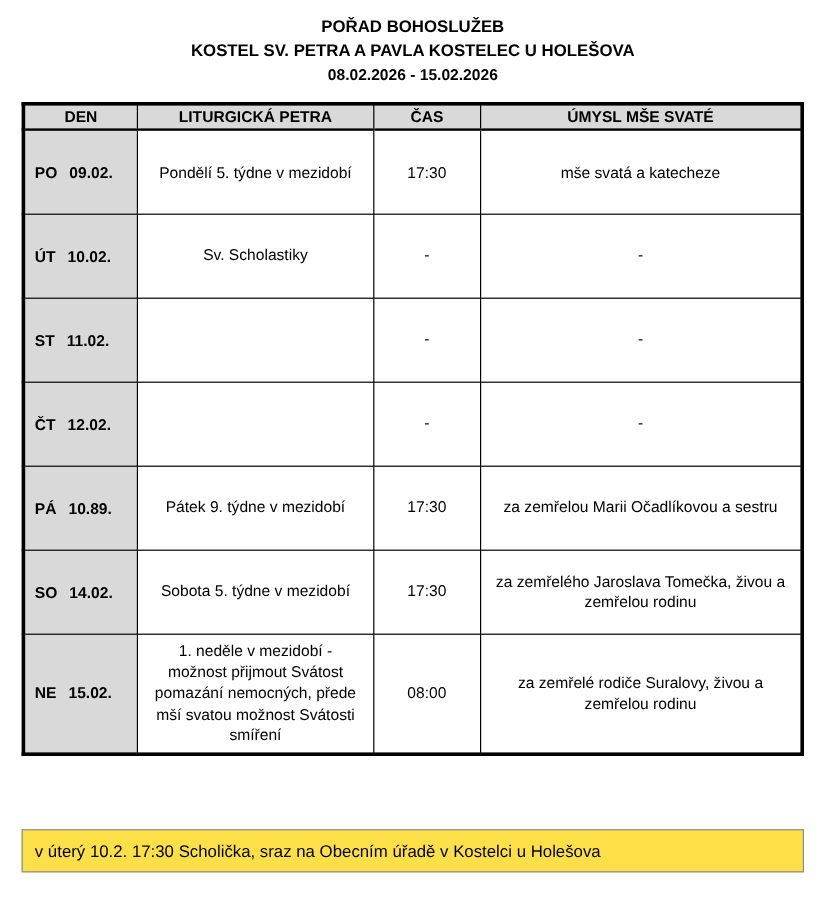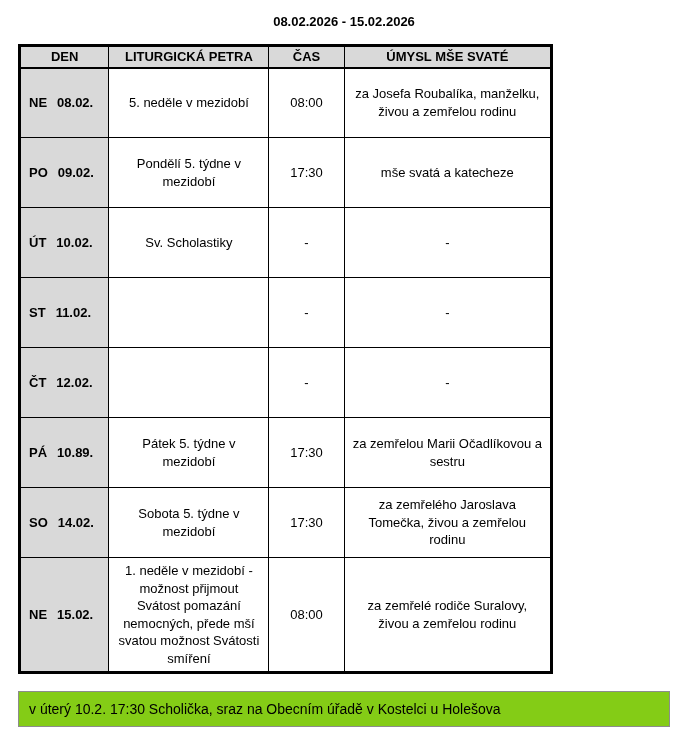--- a/index.html
+++ b/index.html
@@ -26,21 +26,21 @@
     font-weight: bold;
     line-height: 1.45;
   }
   .header .daterange {
     font-size: 13px;
     font-weight: bold;
     line-height: 1.55;
   }
   table.schedule {
     border-collapse: collapse;
-    width: 535px;
+    width: 652px;
     margin-top: 12px;
     border: 3px solid #000000;
   }
   table.schedule th, table.schedule td {
     border: 1px solid #000000;
     font-size: 13px;
     vertical-align: middle;
   }
   table.schedule th {
     background: #d9d9d9;
@@ -67,58 +67,54 @@
     padding: 4px 8px;
     line-height: 1.35;
   }
   tr.row { height: 70px; }
   tr.row-tall { height: 100px; }
   .footer-note {
     position: absolute;
     left: 18px;
     bottom: 22px;
     width: 652px;
-    background: #84cc16;
+    background: #fde047;
     border: 1px solid #8c8c8c;
     font-size: 14px;
     padding: 8px 10px;
     line-height: 1.3;
   }
 </style>
 </head>
 <body>
 
 <div class="page">
 
   <div class="header">
+    <div class="title">POŘAD BOHOSLUŽEB</div>
+    <div class="subtitle">KOSTEL SV. PETRA A PAVLA KOSTELEC U HOLEŠOVA</div>
     <div class="daterange">08.02.2026 - 15.02.2026</div>
   </div>
 
   <table class="schedule">
     <colgroup>
       <col class="c-den">
         <col class="c-cel">
         <col class="c-cas">
         <col class="c-umy">
     </colgroup>
     <thead>
       <tr>
         <th>DEN</th>
         <th>LITURGICKÁ PETRA</th>
         <th>ČAS</th>
         <th>ÚMYSL MŠE SVATÉ</th>
       </tr>
     </thead>
     <tbody>
-      <tr class="row">
-        <td class="den"><span>NE</span><span class="date">08.02.</span></td>
-        <td class="cel">5. neděle v mezidobí</td>
-        <td class="cas">08:00</td>
-        <td class="umy">za Josefa Roubalíka, manželku, živou a zemřelou rodinu</td>
-      </tr>
       <tr class="row">
         <td class="den"><span>PO</span><span class="date">09.02.</span></td>
         <td class="cel">Pondělí 5. týdne v mezidobí</td>
         <td class="cas">17:30</td>
         <td class="umy">mše svatá a katecheze</td>
       </tr>
       <tr class="row">
         <td class="den"><span>ÚT</span><span class="date">10.02.</span></td>
         <td class="cel">Sv. Scholastiky</td>
         <td class="cas">-</td>
@@ -131,21 +127,21 @@
         <td class="umy">-</td>
       </tr>
       <tr class="row">
         <td class="den"><span>ČT</span><span class="date">12.02.</span></td>
         <td class="cel"></td>
         <td class="cas">-</td>
         <td class="umy">-</td>
       </tr>
       <tr class="row">
         <td class="den"><span>PÁ</span><span class="date">10.89.</span></td>
-        <td class="cel">Pátek 5. týdne v mezidobí</td>
+        <td class="cel">Pátek 9. týdne v mezidobí</td>
         <td class="cas">17:30</td>
         <td class="umy">za zemřelou Marii Očadlíkovou a sestru</td>
       </tr>
       <tr class="row">
         <td class="den"><span>SO</span><span class="date">14.02.</span></td>
         <td class="cel">Sobota 5. týdne v mezidobí</td>
         <td class="cas">17:30</td>
         <td class="umy">za zemřelého Jaroslava Tomečka, živou a zemřelou rodinu</td>
       </tr>
       <tr class="row-tall">

